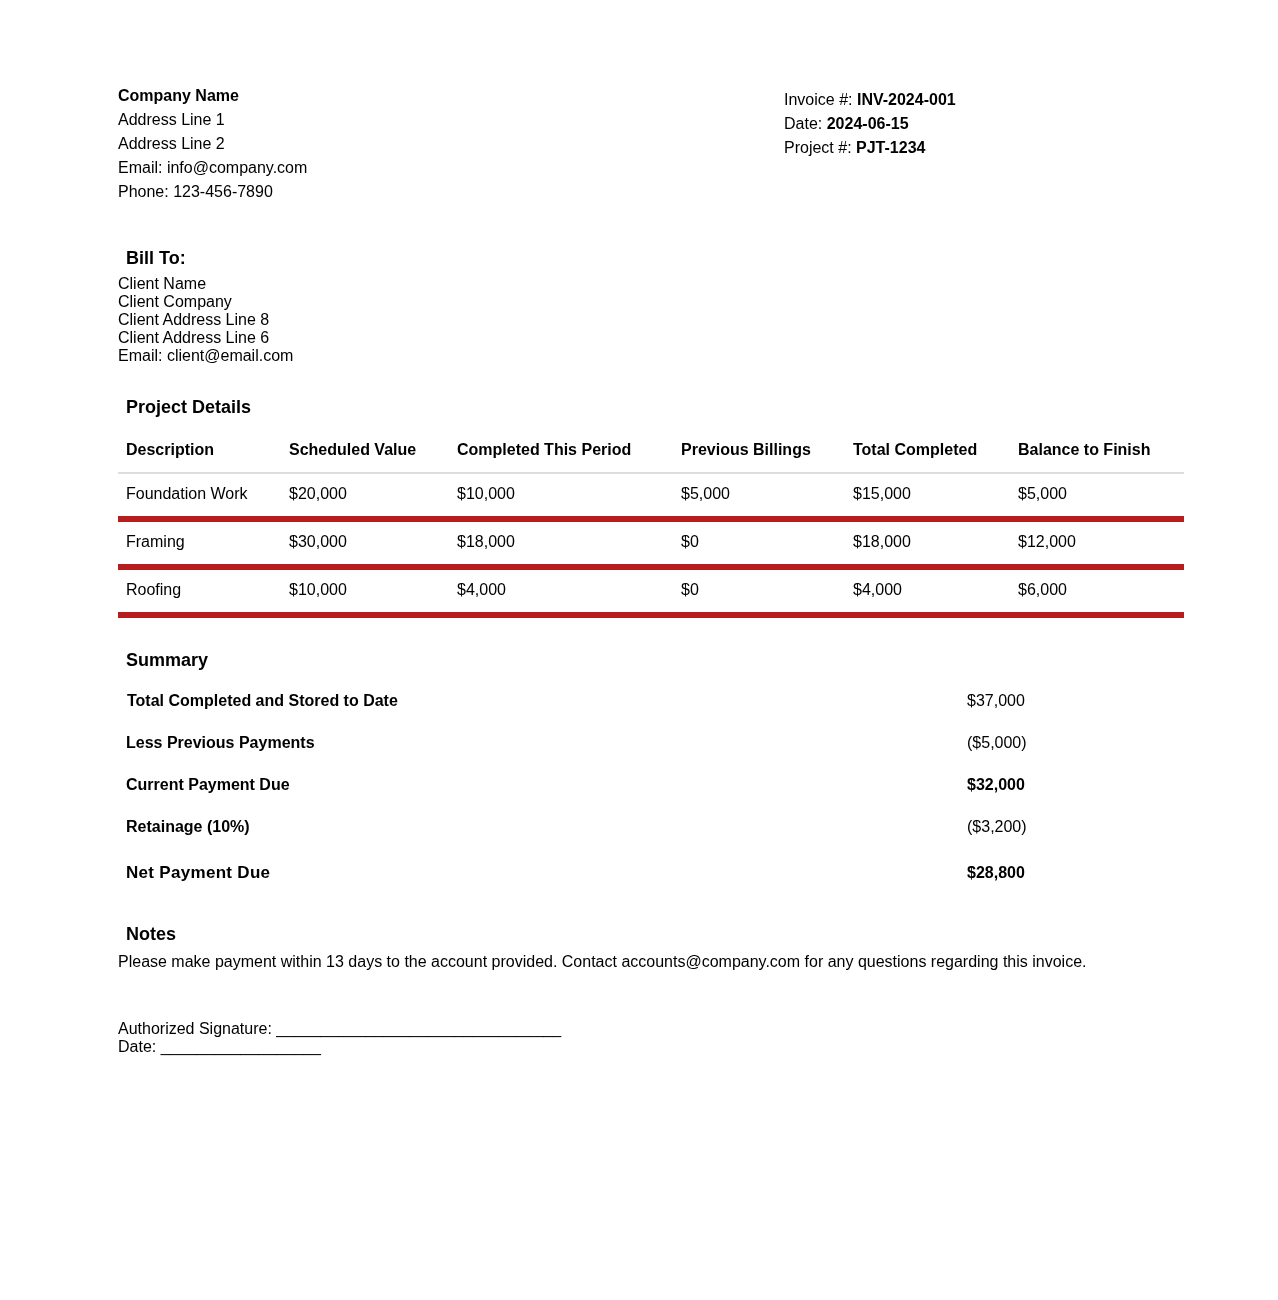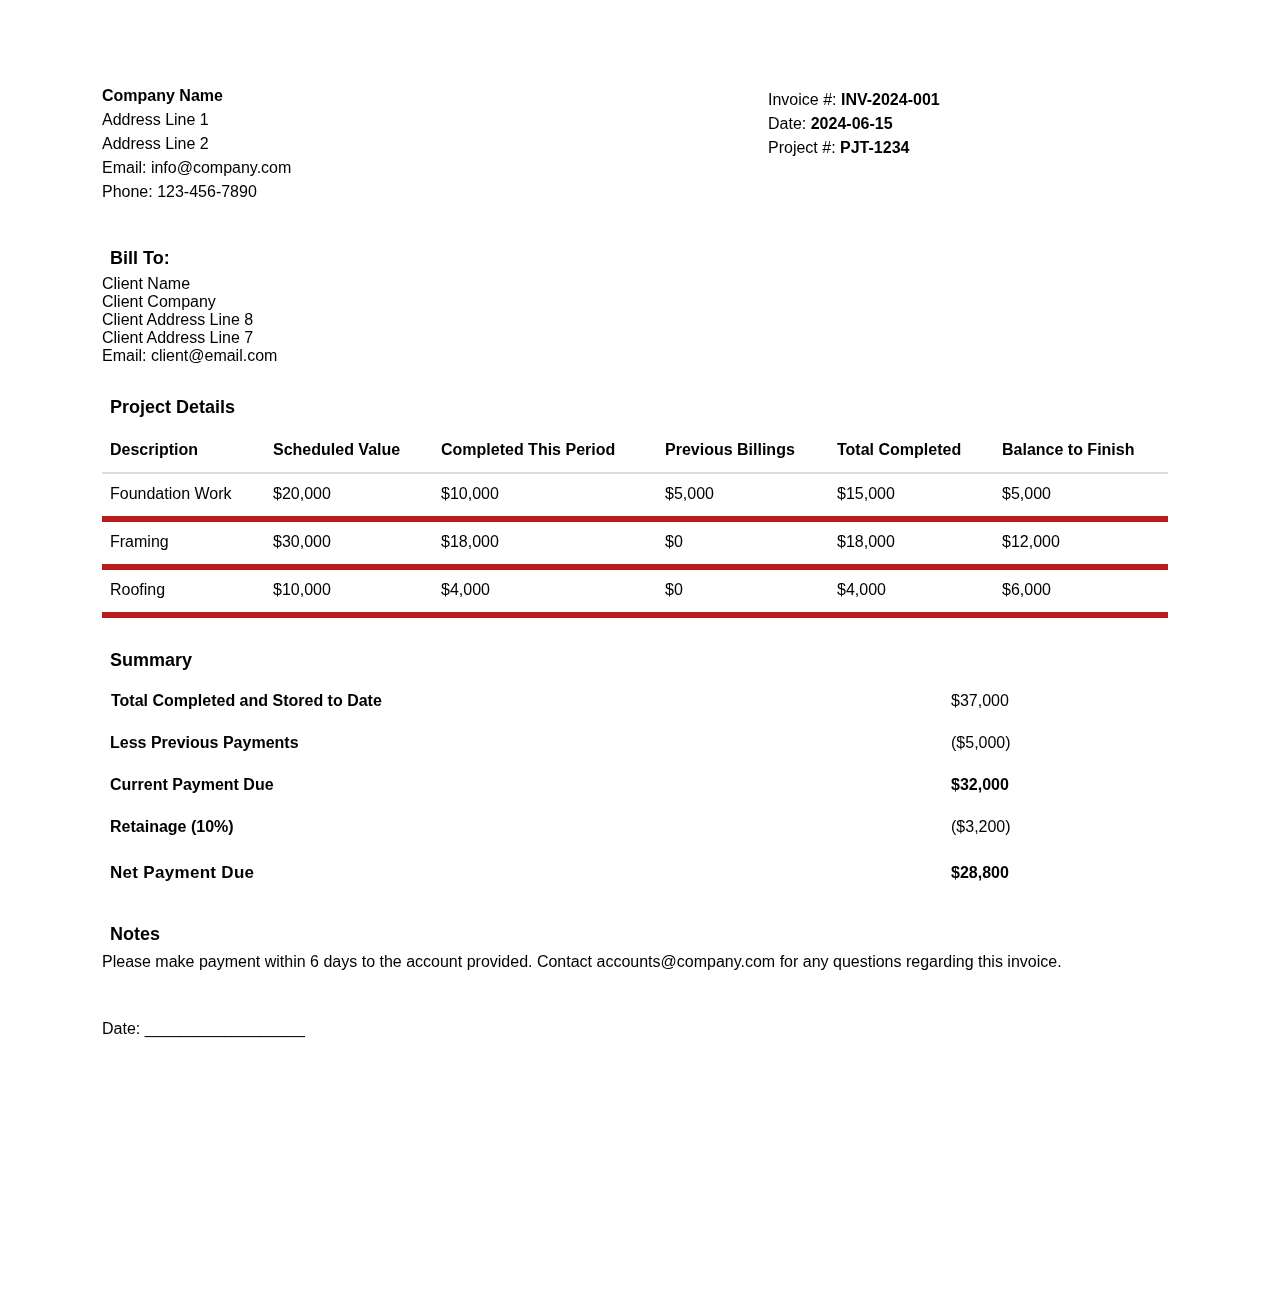--- a/index.html
+++ b/index.html
@@ -10,21 +10,21 @@
       font-family: "Liberation Sans", sans-serif;
       font-size: 16px;
     }
     .page {
       position: relative;
       width: 1278px;
       height: 1300px;
     }
     .content {
       position: absolute;
-      left: 102px;
+      left: 118px;
       top: 84px;
       width: 1066px;
     }
     .header {
       display: flex;
       justify-content: space-between;
       align-items: flex-start;
     }
     .company {
       line-height: 24px;
@@ -133,21 +133,21 @@
           <b>PJT-1234</b>
         </div>
       </div>
     </div>
 
     <div class="bill-to">
       <h3 class="section-h">Bill To:</h3>
       <div class="bill-line">Client Name</div>
       <div class="bill-line">Client Company</div>
       <div class="bill-line">Client Address Line 8</div>
-      <div class="bill-line">Client Address Line 7</div>
+      <div class="bill-line">Client Address Line 6</div>
       <div class="bill-line">Email: client@email.com</div>
     </div>
 
     <div class="project">
       <h3 class="section-h">Project Details</h3>
       <table class="details">
         <thead>
           <tr>
             <th class="c0">Description</th>
             <th class="c1">Scheduled Value</th>
@@ -209,21 +209,22 @@
         <tr class="bold net">
           <td class="lbl">Net Payment Due</td>
           <td class="val">$28,800</td>
         </tr>
       </tbody>
         </table>
     </div>
 
     <div class="notes">
       <h3 class="section-h">Notes</h3>
-      <div class="notes-text">Please make payment within 6 days to the account provided. Contact accounts@company.com for any questions regarding this invoice.</div>
+      <div class="notes-text">Please make payment within 13 days to the account provided. Contact accounts@company.com for any questions regarding this invoice.</div>
     </div>
 
     <div class="signature">
+      <div class="sig-line">Authorized Signature: ________________________________</div>
       <div class="sig-line">Date: __________________</div>
     </div>
 
   </div>
 </div>
 
 </body></html>

